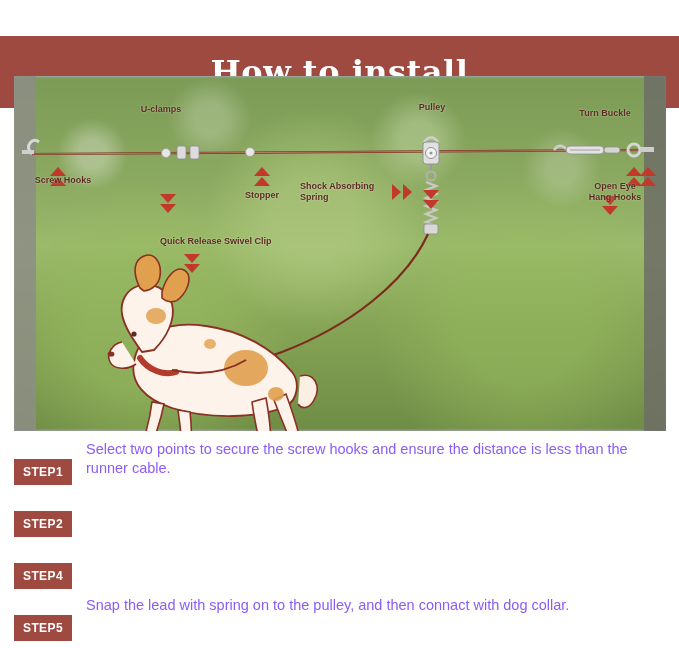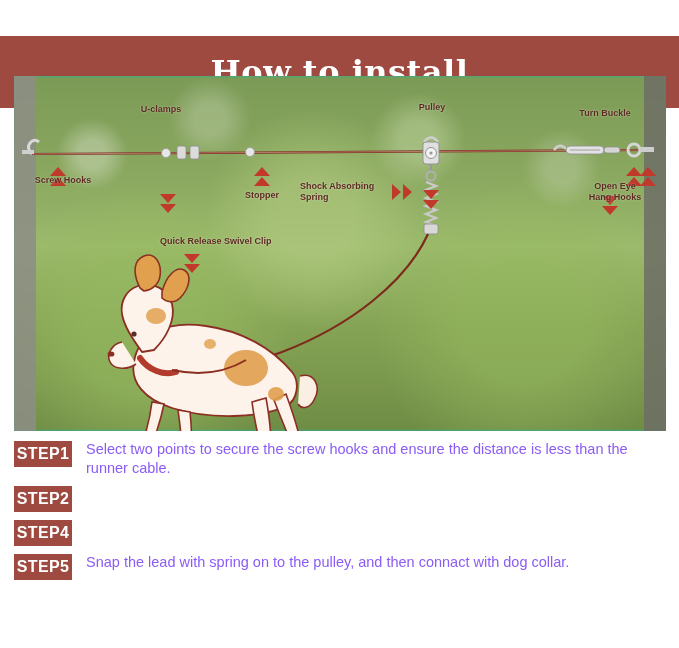--- a/index.html
+++ b/index.html
@@ -35,21 +35,21 @@
     letter-spacing: 0.5px;
   }
 
   
   .scene {
     position: absolute;
     left: 14px; top: 76px;
     width: 652px;
     height: 355px;
     overflow: hidden;
-    background: #14b8a6;
+    background: #c4b5fd;
   }
   .scene-bg {
     position: absolute;
     inset: 0;
     background:
       radial-gradient(circle at 12% 22%, rgba(255,255,255,0.30) 0 14px, rgba(255,255,255,0) 36px),
       radial-gradient(circle at 30% 12%, rgba(255,255,255,0.22) 0 16px, rgba(255,255,255,0) 42px),
       radial-gradient(circle at 62% 18%, rgba(240,255,220,0.28) 0 18px, rgba(255,255,255,0) 48px),
       radial-gradient(circle at 84% 26%, rgba(255,255,255,0.20) 0 14px, rgba(255,255,255,0) 40px),
       radial-gradient(circle at 46% 40%, rgba(180,205,130,0.55) 0 40px, rgba(180,205,130,0) 110px),
@@ -99,27 +99,27 @@
     display: flex;
     align-items: flex-start;
     margin-bottom: 7px;
   }
   .step-badge {
     flex: 0 0 auto;
     width: 58px;
     height: 26px;
     background: #9e4a41;
     color: #ffffff;
-    font-size: 16px;
+    font-size: 12px;
     font-weight: bold;
     letter-spacing: 0.4px;
     display: flex;
     align-items: center;
     justify-content: center;
-    margin-top: 1px;
+    margin-top: 19px;
   }
   .step-text {
     margin-left: 14px;
     color: #8b5cf6;
     font-size: 14.5px;
     line-height: 19px;
     white-space: pre-line;
   }
 </style>
 </head>

